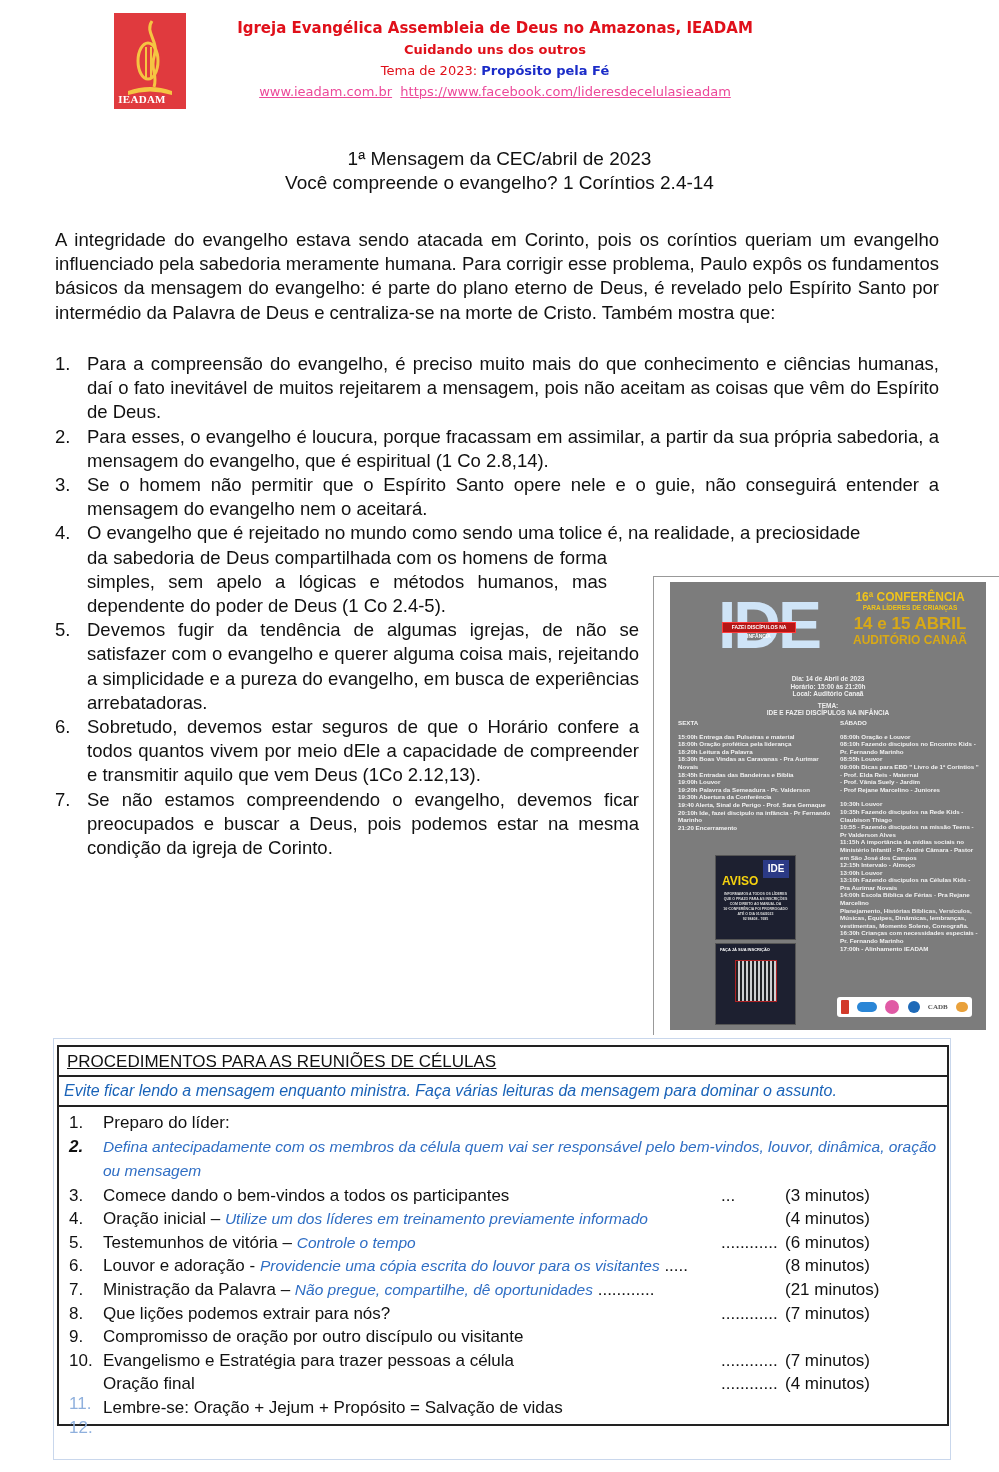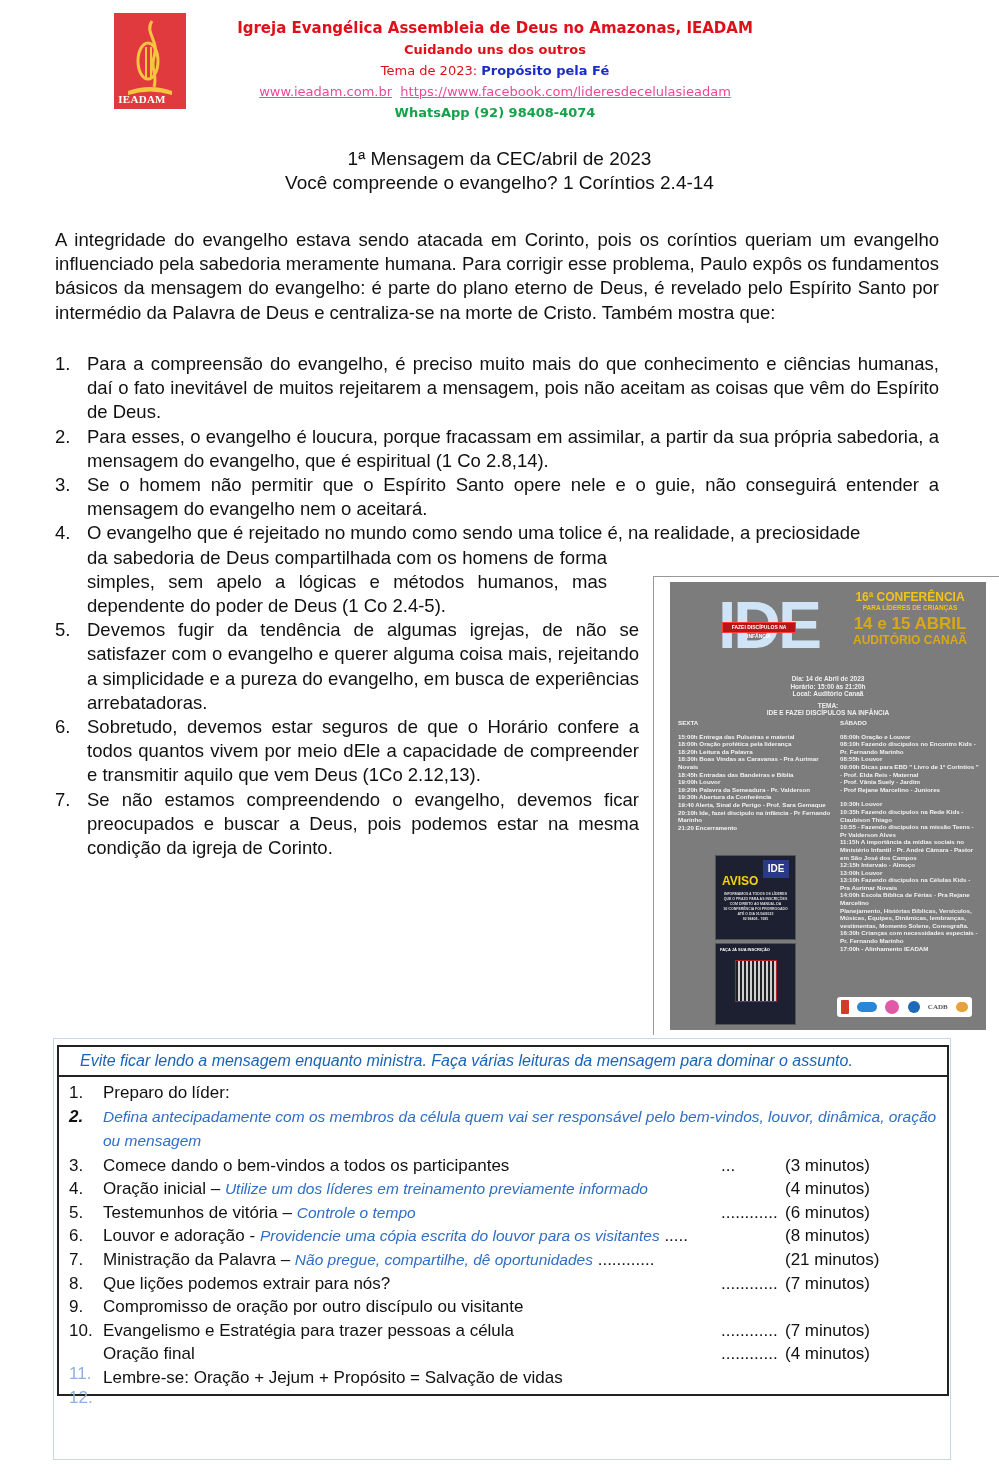--- a/index.html
+++ b/index.html
@@ -50,21 +50,21 @@
   #poster .insc .t { position:absolute; left:4px; top:3px; font-size:4px; color:#fff; }
   #poster .qr { position:absolute; left:19px; top:16px; width:40px; height:40px; border:1px solid #c52222; background:
       repeating-linear-gradient(90deg,#222 0 2px,#eee 2px 4px), #fff; opacity:0.85; }
   #poster .logos { position:absolute; left:167px; top:415px; width:135px; height:20px; background:#fff; border-radius:3px; display:flex; align-items:center; justify-content:space-around; }
   #poster .logos span { display:inline-block; width:14px; height:10px; border-radius:5px; }
   #poster .logos .cadb { width:auto; height:auto; color:#555; font-family:"Liberation Serif", serif; font-size:7px; font-weight:bold; }
   
   #proc-outer { left:53px; top:1038px; width:896px; height:420px; border:1px solid #c9d7ec; }
   #proc { left:57px; top:1045px; width:888px; border:2px solid #222; }
   #proc .row-title { border-bottom:2px solid #222; padding:4px 8px 2px 8px; font-size:17px; line-height:22px; text-decoration:underline; }
-  #proc .row-note { border-bottom:2px solid #222; padding:2px 10px 2px 21px; font-size:16px; line-height:24px; color:#1a63b8; font-style:italic; text-align:justify; }
+  #proc .row-note { border-bottom:2px solid #222; padding:2px 10px 2px 5px; font-size:16px; line-height:24px; color:#1a63b8; font-style:italic; text-align:justify; }
   #proc ol { list-style:none; margin:0; padding:4px 10px 4px 10px; }
   #proc li { position:relative; padding-left:34px; font-size:17px; line-height:23.6px; }
   #proc li .n { position:absolute; left:0; top:0; }
   #proc li .n.faded { color:#8fb0dd;margin-top:20px; }
   #proc li .hint { color:#2f6ec4; font-style:italic; font-size:15.5px; }
   #proc li .hint-block { color:#2f6ec4; font-style:italic; font-size:15.5px; line-height:24.5px; }
   #proc li .n.bold-it { font-weight:bold; font-style:italic; }
   #proc li .dots { position:absolute; left:652px; top:0; }
   #proc li .time { position:absolute; left:716px; top:0; }
 </style>
@@ -80,21 +80,20 @@
     <path d="M14 78 Q36 70 58 78 L58 82 Q36 75 14 82 Z" fill="#f5c542"></path>
   </svg>
   <div class="logo-text">IEADAM</div>
 </div>
 
 <div id="header" class="abs">
   <div class="h1">Igreja Evangélica Assembleia de Deus no Amazonas, IEADAM</div>
   <div class="h2">Cuidando uns dos outros</div>
   <div class="h3"><span>Tema de 2023: </span><b>Propósito pela Fé</b></div>
   <div class="h4"><a>www.ieadam.com.br</a>&nbsp;&nbsp;<a>https://www.facebook.com/lideresdecelulasieadam</a></div>
-  <div class="h5">WhatsApp (92) 98408-4074</div>
 </div>
 
 <div id="title" class="abs">
   <div>1ª Mensagem da CEC/abril de 2023</div>
   <div>Você compreende o evangelho? 1 Coríntios 2.4-14</div>
 </div>
 
 <div id="intro" class="abs body-text">A integridade do evangelho estava sendo atacada em Corinto,  pois  os  coríntios  queriam  um evangelho influenciado pela sabedoria meramente humana. Para corrigir esse problema, Paulo expôs os fundamentos básicos da mensagem do evangelho: é parte do plano eterno de Deus, é revelado pelo Espírito Santo por intermédio da Palavra de Deus e centraliza-se na morte de Cristo. Também mostra que:</div>
 
 <ol id="list" class="abs body-text">
@@ -182,20 +181,21 @@
     <span style="background:#2a86d6;width:20px"></span>
     <span style="background:#e05aa5;width:14px;height:14px;border-radius:7px"></span>
     <span style="background:#1e6ab8;width:12px;height:12px;border-radius:6px"></span>
     <span class="cadb">CADB</span>
     <span style="background:#e9a13b;width:12px"></span>
   </div>
 </div>
 
 <div id="proc-outer" class="abs"></div>
 <div id="proc" class="abs">
+  <div class="row-title">PROCEDIMENTOS PARA AS REUNIÕES DE CÉLULAS</div>
   <div class="row-note">Evite ficar lendo a mensagem enquanto ministra. Faça várias leituras da mensagem para dominar o assunto.</div>
   <ol id="proc-list">
       <li><span class="n">1.</span><span>Preparo do líder:</span></li>
       <li><span class="n bold-it">2.</span><span class="hint-block">Defina antecipadamente com os membros da célula quem vai ser responsável pelo bem-vindos, louvor, dinâmica, oração ou mensagem</span></li>
       <li><span class="n">3.</span><span>Comece dando o bem-vindos a todos os participantes</span><span class="dots">...</span><span class="time">(3 minutos)</span></li>
       <li><span class="n">4.</span><span>Oração inicial – </span><span class="hint">Utilize um dos líderes em treinamento previamente informado</span><span class="time">(4 minutos)</span></li>
       <li><span class="n">5.</span><span>Testemunhos de vitória – </span><span class="hint">Controle o tempo</span><span class="dots">............</span><span class="time">(6 minutos)</span></li>
       <li><span class="n">6.</span><span>Louvor e adoração - </span><span class="hint">Providencie uma cópia escrita do louvor para os visitantes</span><span> .....</span><span class="time">(8 minutos)</span></li>
       <li><span class="n">7.</span><span>Ministração da Palavra – </span><span class="hint">Não pregue, compartilhe, dê oportunidades</span><span> ............</span><span class="time">(21 minutos)</span></li>
       <li><span class="n">8.</span><span>Que lições podemos extrair para nós?</span><span class="dots">............</span><span class="time">(7 minutos)</span></li>

